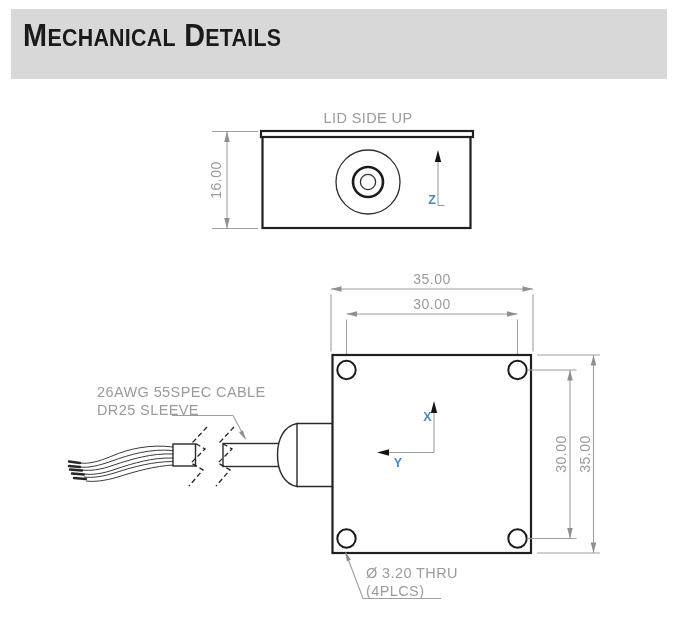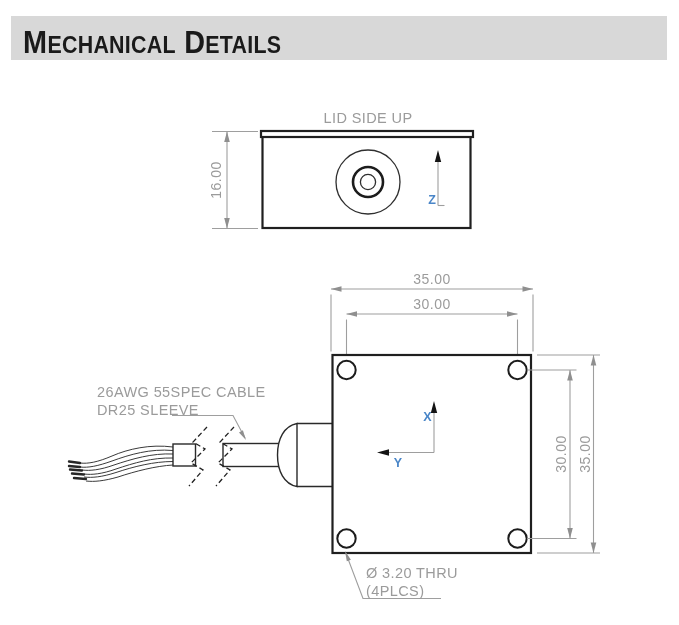--- a/index.html
+++ b/index.html
@@ -6,21 +6,21 @@
     --header-bg:#d8d8d8; --header-text:#1a1a1a; --line:#1f1f1f;
     --dim:#9b9b9b; --dim-line:#9e9e9e; --axis-label:#4a86c8; --background:#ffffff;
   }
   html,body{margin:0;padding:0;}
   body{
     width:679px;height:625px;position:relative;overflow:hidden;
     background:var(--background);
     font-family:"Liberation Sans", sans-serif;
   }
   .header-bar{
-    position:absolute;left:11px;top:16px;width:656px;height:44px;
+    position:absolute;left:11px;top:9px;width:656px;height:70px;
     background:var(--header-bg);
   }
   .header-title{
     display:inline-block;transform:scaleX(.93);transform-origin:left center;
     line-height:54px;padding-left:13px;white-space:nowrap;
     color:var(--header-text);font-weight:bold;letter-spacing:.3px;
   }
   .cap-big{font-size:31px;}
   .cap-small{font-size:23px;}
   svg{position:absolute;left:0;top:0;}

